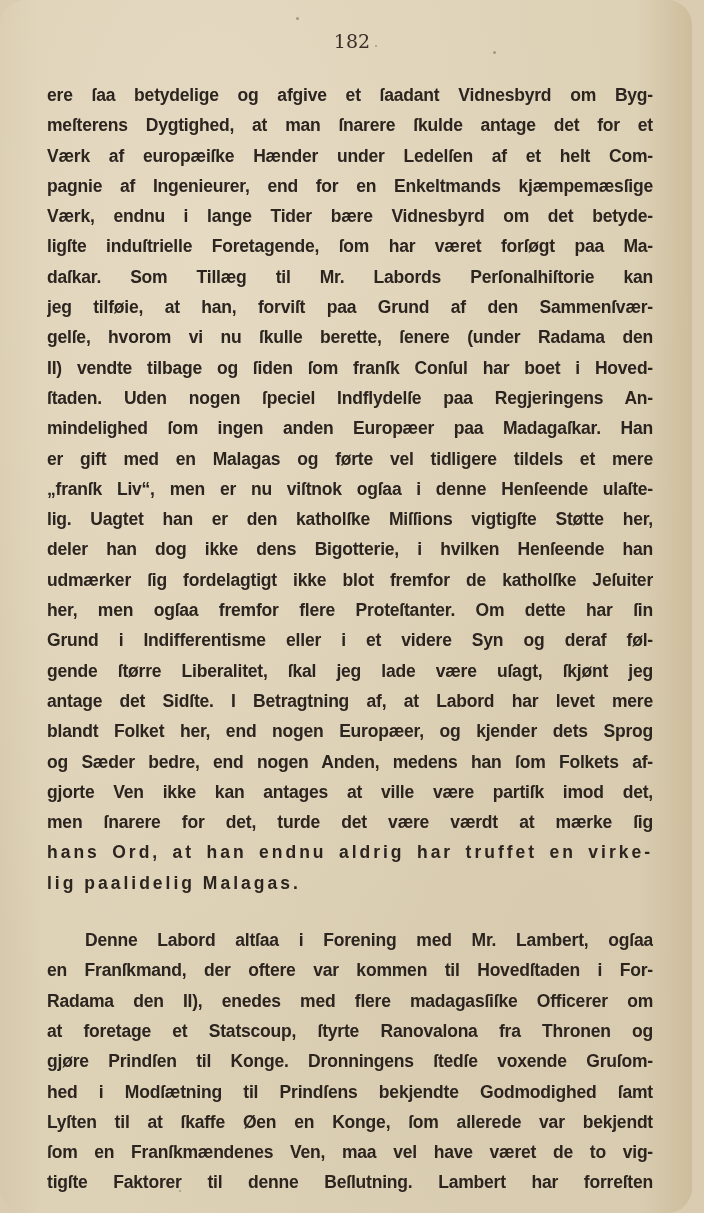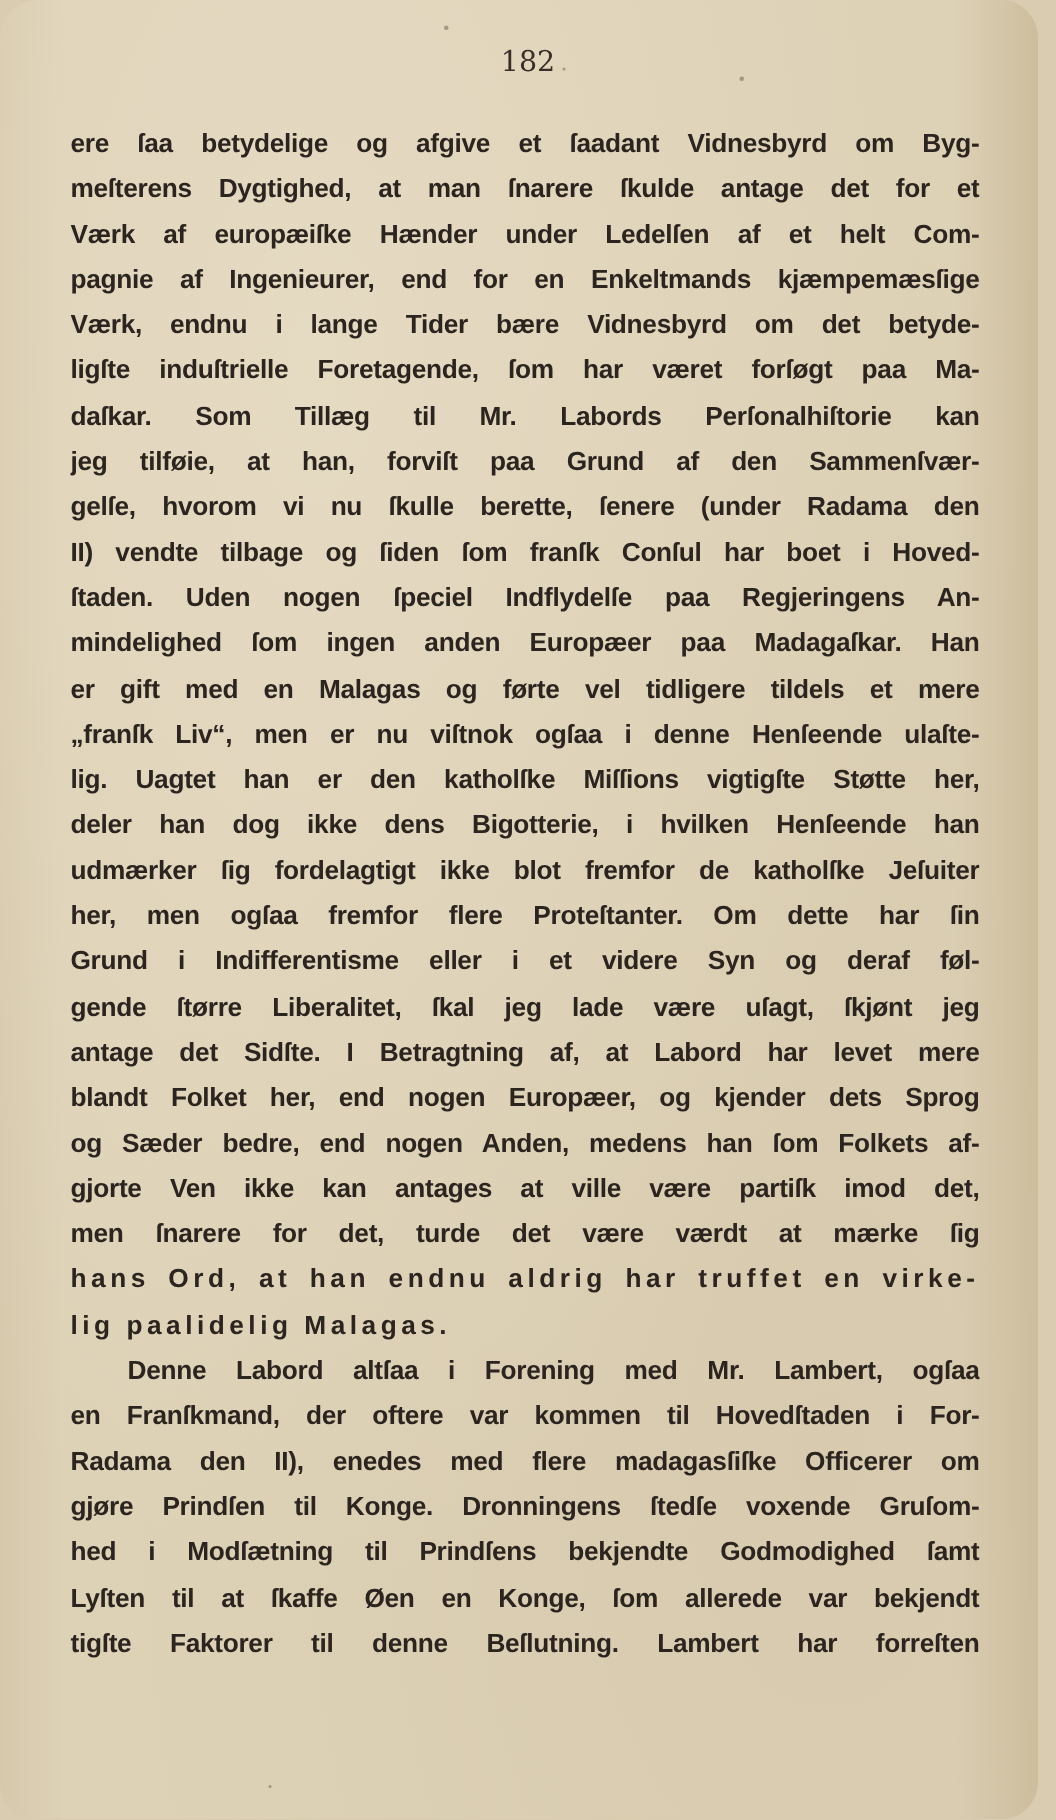--- a/index.html
+++ b/index.html
@@ -51,20 +51,21 @@
       text-align-last: justify;
       font-weight: bold;
       letter-spacing: -0.2px;
       overflow: hidden;
     }
     .line.last {
       text-align-last: left;
     }
     .line.indent {
       padding-left: 38px;
+      margin-top: 27px;
     }
     .spaced {
       letter-spacing: 3px;
     }
     .speck {
       position: absolute;
       width: 3px; height: 3px;
       border-radius: 50%;
       background: #7d6f5c;
       opacity: 0.6;
@@ -108,19 +109,21 @@
       <div class="line">og Sæder bedre, end nogen Anden, medens han ſom Folkets af-</div>
       <div class="line">gjorte Ven ikke kan antages at ville være partiſk imod det,</div>
       <div class="line">men ſnarere for det, turde det være værdt at mærke ſig</div>
       <div class="line spaced">hans Ord, at han endnu aldrig har truffet en virke-</div>
       <div class="line last spaced">lig paalidelig Malagas.</div>
     </div>
     <div>
       <div class="line indent">Denne Labord altſaa i Forening med Mr. Lambert, ogſaa</div>
       <div class="line">en Franſkmand, der oftere var kommen til Hovedſtaden i For-</div>
       <div class="line">Radama den II), enedes med flere madagasſiſke Officerer om</div>
+      <div class="line">at foretage et Statscoup, ſtyrte Ranovalona fra Thronen og</div>
       <div class="line">gjøre Prindſen til Konge.  Dronningens ſtedſe voxende Gruſom-</div>
       <div class="line">hed i Modſætning til Prindſens bekjendte Godmodighed ſamt</div>
       <div class="line">Lyſten til at ſkaffe Øen en Konge, ſom allerede var bekjendt</div>
+      <div class="line">ſom en Franſkmændenes Ven, maa vel have været de to vig-</div>
       <div class="line">tigſte Faktorer til denne Beſlutning.  Lambert har forreſten</div>
     </div>
   </div>
 </div>
 
 </body></html>

